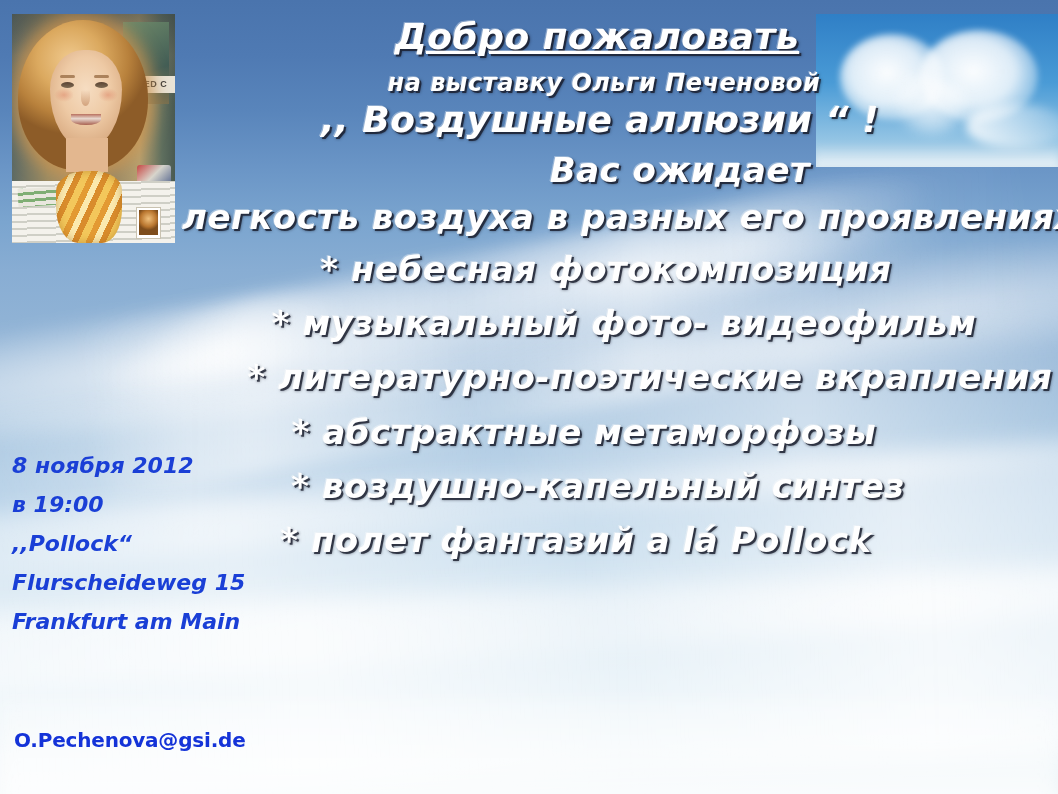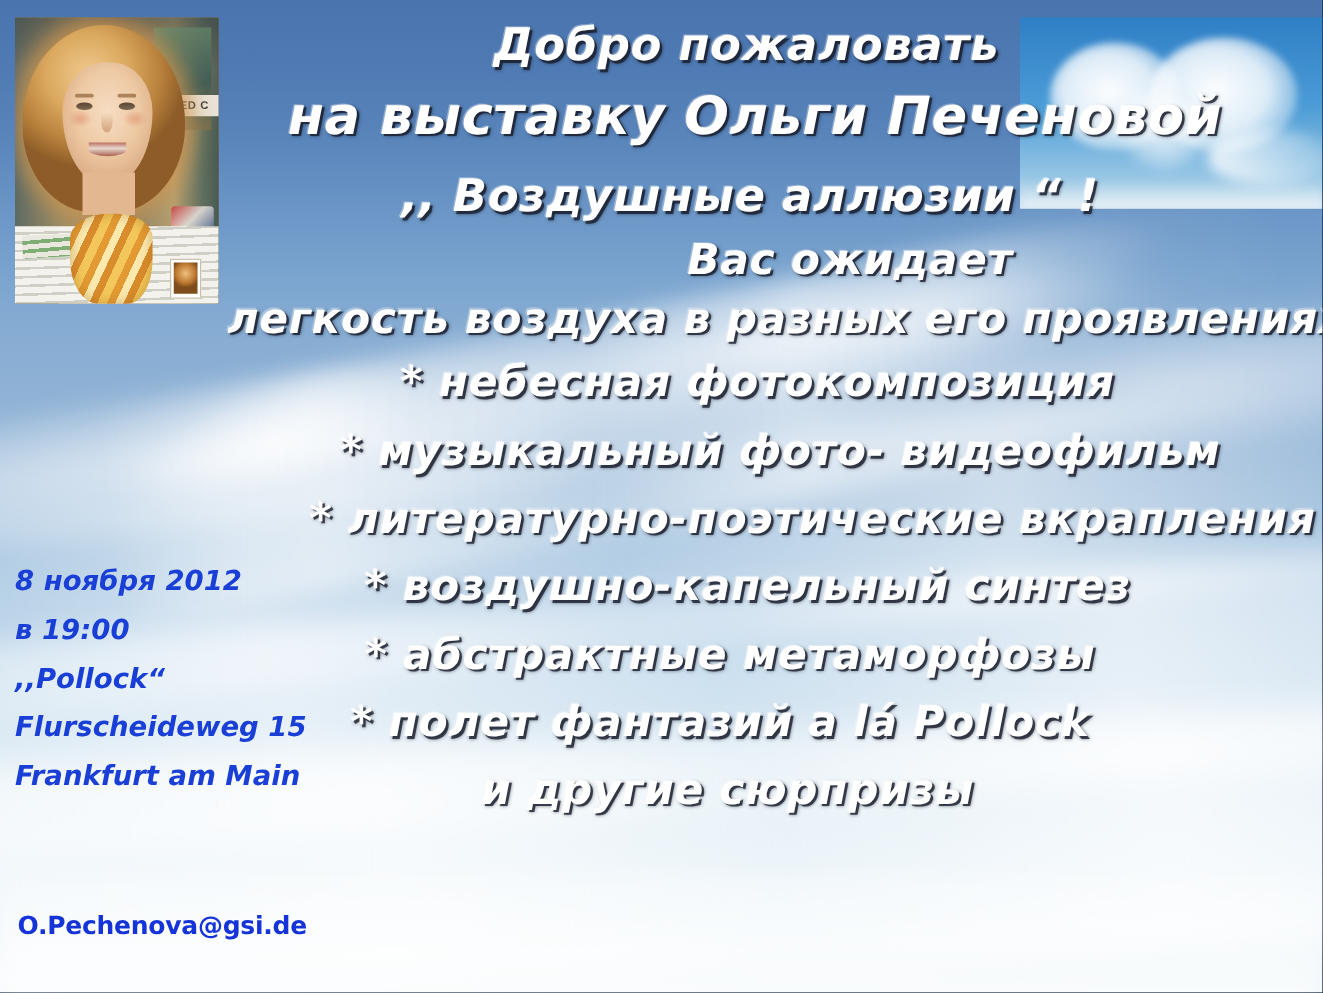--- a/index.html
+++ b/index.html
@@ -252,29 +252,29 @@
     color: #ffffff;
     letter-spacing: .5px;
     text-shadow:
       2px 2px 0 rgba(25,30,45,.78),
       2px 2px 3px rgba(15,20,35,.55),
       -1px -1px 0 rgba(255,255,255,.35);
   }
   #maintext .ln { line-height: 1.04; white-space: nowrap; }
 
   .l1 { font-size: 36px; margin: 0 0 16px 0; }
-  .l2 { font-size: 42px; margin: 0 0 24px 0; }
+  .l2 { font-size: 24px; margin: 0 0 5px 0; }
   .l3 { font-size: 36px; margin: 0 0 14px 0; }
   .l4 { font-size: 34px; margin: 0 0 12px 0; }
   .l5 { font-size: 34px; margin: 0 0 16px 0; }
   .bullet { font-size: 34px; margin: 12px 0 19px 0; }
   .tail { font-size: 34px; margin: 0 0 8px 0; }
 
   
-  .n1  { transform: translateX(-15px); }
+  .n1  { transform: translateX(-15px); text-decoration: underline; }
   .n2  { transform: translateX(-8px);  }
   .n3  { transform: translateX(-12px); }
   .n4  { transform: translateX(68px);  }
   .n5  { transform: translateX(6px);   }
   .n6  { transform: translateX(-6px);  }
   .n7  { transform: translateX(12px);  }
   .n8  { transform: translateX(38px);  }
   .n9  { transform: translateX(-14px); }
   .n10 { transform: translateX(-28px); }
   .n11 { transform: translateX(-36px); font-style: italic; }
@@ -353,24 +353,23 @@
 
   <div id="maintext">
     <div class="ln l1 n1">Добро пожаловать</div>
     <div class="ln l2 n2">на выставку Ольги Печеновой</div>
     <div class="ln l3 n3">,, Воздушные аллюзии “ !</div>
     <div class="ln l4 n4">Вас ожидает</div>
     <div class="ln l5 n5">легкость воздуха в разных его проявлениях:</div>
     <div class="ln bullet n6">* небесная фотокомпозиция</div>
     <div class="ln bullet n7">* музыкальный фото- видеофильм</div>
     <div class="ln bullet n8">* литературно-поэтические вкрапления</div>
+    <div class="ln bullet n10">* абстрактные метаморфозы</div>
     <div class="ln bullet n9">* воздушно-капельный синтез</div>
-    <div class="ln bullet n10">* абстрактные метаморфозы</div>
     <div class="ln bullet n11">* полет фантазий а lá Pollock</div>
-    <div class="ln tail n12">и другие сюрпризы</div>
   </div>
 
   <div id="info">
     <div class="row">8 ноября 2012</div>
     <div class="row">в 19:00</div>
     <div class="row">,,Pollock“</div>
     <div class="row">Flurscheideweg 15</div>
     <div class="row">Frankfurt am Main</div>
   </div>
 

